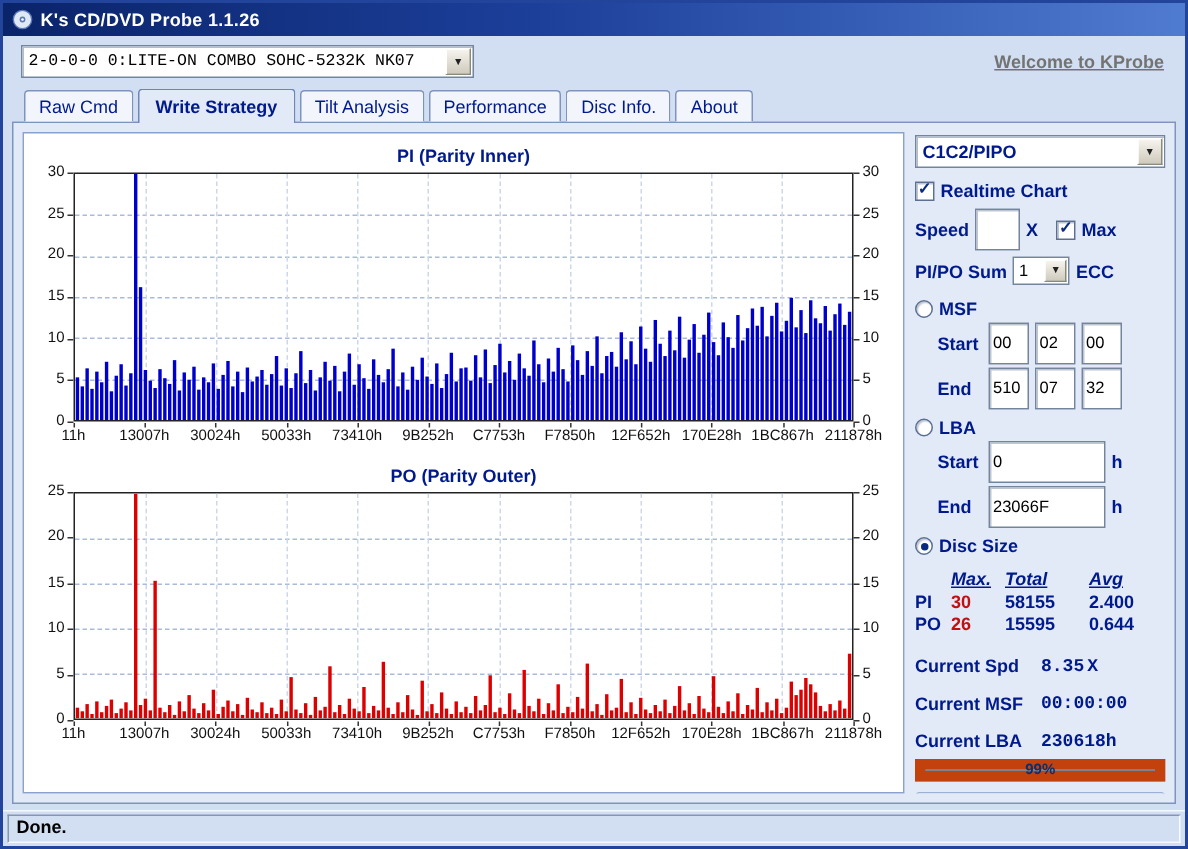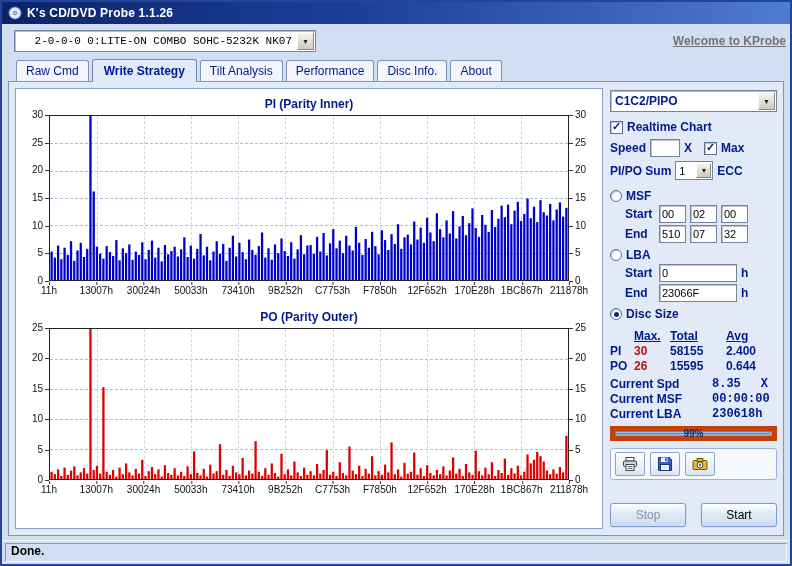--- a/index.html
+++ b/index.html
@@ -4,21 +4,21 @@
 <style>
   *{box-sizing:border-box;margin:0;padding:0;}
   html,body{width:792px;height:566px;}
   body{font-family:"Liberation Sans",sans-serif;font-size:12px;background:#8fa2c2;}
   .window{width:792px;height:566px;display:flex;flex-direction:column;background:#d2dff2;border:2px solid #22449a;}
   
   .titlebar{height:22px;flex:none;background:linear-gradient(90deg,#0a246a,#1c3f9a 45%,#4f7bd0);display:flex;align-items:center;gap:5px;padding:0 6px;}
   .titlebar .title{color:#fff;font-weight:bold;font-size:12px;letter-spacing:.2px;}
   .app-icon{width:14px;height:14px;flex:none;}
   
-  .toolbar{height:34px;flex:none;display:flex;align-items:center;justify-content:space-between;padding:0 4px 0 12px;text-align:right;}
+  .toolbar{height:34px;flex:none;display:flex;align-items:center;justify-content:space-between;padding:0 14px 0 12px;}
   .device-combo{width:302px;height:22px;background:#fff;border:1px solid #73849f;box-shadow:inset 1px 1px 0 rgba(40,60,100,.35);display:flex;align-items:center;}
   .device-text{flex:1;font-family:"Liberation Mono",monospace;font-size:11px;padding:0 4px;white-space:nowrap;overflow:hidden;color:#000;}
   .combo-btn{width:17px;height:18px;margin:1px;background:linear-gradient(#f6f4ee,#cfcabc);border:1px solid;border-color:#fff #8a8a7a #8a8a7a #fff;display:flex;align-items:center;justify-content:center;flex:none;cursor:default;}
   .arrow-down{font-size:7px;color:#222;line-height:1;}
   .kprobe-link{color:#737373;font-weight:bold;text-decoration:underline;font-size:12px;}
   
   .tabstrip{flex:none;display:flex;align-items:flex-end;gap:3px;padding:0 0 0 14px;height:23px;position:relative;z-index:2;}
   .tab{background:#f2f6fc;border:1px solid #7e94bd;border-bottom:none;border-radius:3px 3px 0 0;padding:3px 9px;color:#001a8c;white-space:nowrap;}
   .tab.active{background:#e2eaf8;font-weight:bold;padding:4px 11px;margin-bottom:-1px;border-color:#6e86b5;}
   
@@ -49,39 +49,39 @@
   .lbl{font-weight:bold;color:#001a8c;white-space:nowrap;}
   .combo.mode{height:22px;background:#fff;border:1px solid #73849f;box-shadow:inset 1px 1px 0 rgba(40,60,100,.35);display:flex;align-items:center;margin-bottom:7px;flex:none;}
   .combo.mode .combo-text{flex:1;font-weight:bold;color:#001a8c;padding:0 4px;}
   .combo.small{height:19px;background:#fff;border:1px solid #73849f;display:flex;align-items:center;width:38px;flex:none;}
   .combo.small .combo-text{flex:1;padding:0 3px;color:#000;font-size:11px;}
   .combo.small .combo-btn{width:15px;height:15px;}
   .cb{width:13px;height:13px;background:#fff;border:1px solid #5a6f92;box-shadow:inset 1px 1px 0 rgba(40,60,100,.3);display:inline-flex;align-items:center;justify-content:center;flex:none;}
   .cb.on::after{content:"✓";font-size:11px;font-weight:bold;color:#0a2a80;line-height:1;margin-top:-1px;}
   .radio{width:12px;height:12px;border-radius:50%;background:#fff;border:1px solid #5a6f92;box-shadow:inset 1px 1px 1px rgba(40,60,100,.3);display:inline-flex;align-items:center;justify-content:center;flex:none;}
   .radio.on::after{content:"";width:5px;height:5px;border-radius:50%;background:#0a2a80;}
-  .field{height:18px;background:#fff;border:1px solid #73849f;box-shadow:inset 1px 1px 0 rgba(40,60,100,.3);font-family:"Liberation Sans",sans-serif;font-size:11px;color:#000;padding:0 2px;}
+  .field{height:28px;background:#fff;border:1px solid #73849f;box-shadow:inset 1px 1px 0 rgba(40,60,100,.3);font-family:"Liberation Sans",sans-serif;font-size:11px;color:#000;padding:0 2px;}
   .speed-field{width:30px;}
   .msf-field{width:27px;}
   .lba-field{width:78px;}
   .check-row{margin:1px 0 5px;}
   .speed-row{margin-bottom:4px;}
   .sum-row{margin-bottom:7px;}
   .radio-row{margin:2px 0;}
   .indent{margin-left:15px;display:flex;flex-direction:column;gap:2px;margin-bottom:3px;}
   .w-start{width:30px;}
   .stats{display:grid;grid-template-columns:24px 36px 56px 46px;row-gap:1px;margin:6px 0 3px;}
-  .s-h{font-weight:bold;color:#001a8c;text-decoration:underline;}
+  .s-h{font-weight:bold;color:#001a8c;text-decoration:underline;font-style:italic;}
   .s-n{font-weight:bold;color:#001a8c;}
   .s-max{font-weight:bold;color:#c01010;}
   .s-v{font-weight:bold;color:#001a8c;}
-  .curr{display:flex;gap:20px;margin-top:1px;}
+  .curr{display:flex;gap:2px;margin-top:11px;}
   .c-l{width:82px;font-weight:bold;color:#001a8c;flex:none;}
   .c-v,.c-s{font-weight:bold;color:#001a8c;font-family:Liberation Mono, monospace;}
-  .progress{height:15px;border:5px solid #c2410c;background:#a3a3a3;position:relative;margin:5px 0 7px;box-shadow:inset 1px 1px 0 rgba(40,60,100,.3);flex:none;}
+  .progress{height:15px;border:7px solid #c2410c;background:#a3a3a3;position:relative;margin:5px 0 7px;box-shadow:inset 1px 1px 0 rgba(40,60,100,.3);flex:none;}
   .progress-fill{position:absolute;left:1px;top:1px;bottom:1px;background:linear-gradient(#bcd4f6,#5c8ad8 50%,#9cc0ee);}
   .progress-text{position:absolute;inset:0;display:flex;align-items:center;justify-content:center;font-size:10px;font-weight:bold;color:#08306e;}
   .btn-group{background:#f6f9fe;border:1px solid #9ab0d6;border-radius:3px;padding:3px 4px;display:flex;gap:5px;margin-bottom:8px;flex:none;}
   .icon-btn{width:30px;height:24px;background:linear-gradient(#ffffff,#dbe5f4);border:1px solid #8aa4cf;border-radius:2px;display:flex;align-items:center;justify-content:center;padding:0;}
   .action-row{display:flex;justify-content:space-between;align-items:center;margin-top:auto;padding-bottom:2px;}
   .xpbtn{width:76px;height:24px;background:linear-gradient(#fdfeff,#dfe8f6 45%,#cfdcf0);border:1px solid #7e9ccb;border-radius:3px;box-shadow:0 0 0 1px #d6e2f4;font-family:"Liberation Sans",sans-serif;font-size:12px;}
   .xpbtn.stop{color:#8a93a3;}
   .xpbtn.start{color:#000;}
   
   .statusbar{flex:none;height:24px;padding:2px 3px;background:#d2dff2;border-top:1px solid #f4f8ff;}

